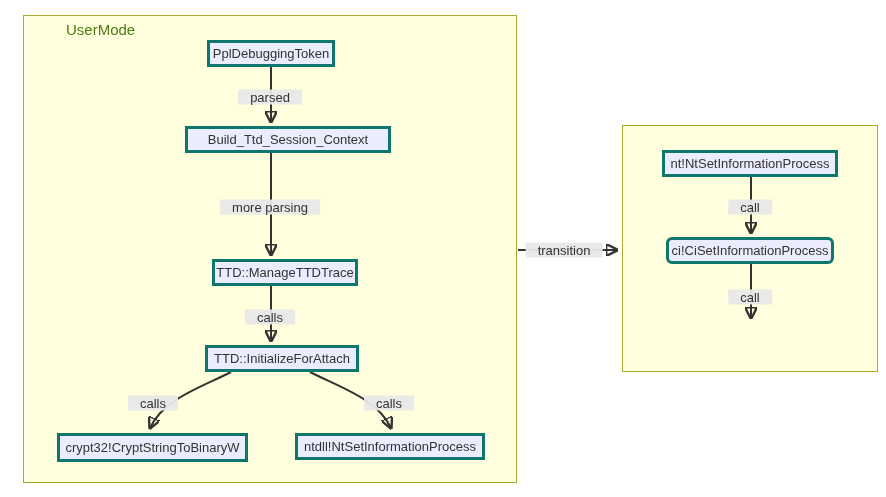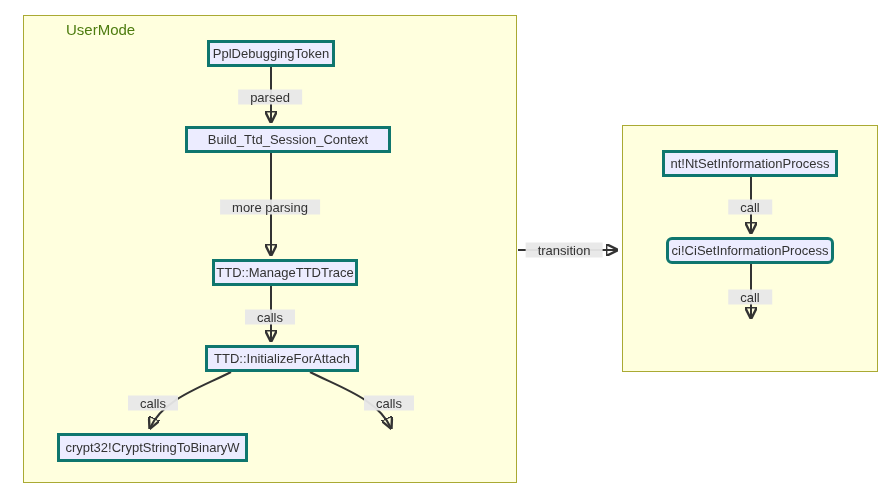--- a/index.html
+++ b/index.html
@@ -91,20 +91,21 @@
     <path d="M518,250 L617,250" marker-end="url(#arrow)"></path>
     <path d="M751,177 L751,233" marker-end="url(#arrow)"></path>
     <path d="M751,264 L751,318" marker-end="url(#arrow)"></path>
   </svg>
 
   <div class="node" style="left:207px; top:40px; width:128px; height:27px;">PplDebuggingToken</div>
   <div class="node" style="left:185px; top:126px; width:206px; height:27px;">Build_Ttd_Session_Context</div>
   <div class="node" style="left:212px; top:259px; width:146px; height:27px;">TTD::ManageTTDTrace</div>
   <div class="node" style="left:193px; top:345px; width:154px; height:27px;margin-left:12px;">TTD::InitializeForAttach</div>
   <div class="node" style="left:57px; top:433px; width:191px; height:29px;">crypt32!CryptStringToBinaryW</div>
+  <div class="node" style="left:295px; top:433px; width:190px; height:27px;">ntdll!NtSetInformationProcess</div>
 
   <div class="node" style="left:662px; top:150px; width:176px; height:27px;">nt!NtSetInformationProcess</div>
   <div class="node" style="left:666px; top:237px; width:168px; height:27px;border-radius:6px;">ci!CiSetInformationProcess</div>
 
   <div class="edge-label" style="left:270px; top:97px;">parsed</div>
   <div class="edge-label" style="left:270px; top:207px;">more parsing</div>
   <div class="edge-label" style="left:270px; top:317px;">calls</div>
   <div class="edge-label" style="left:153px; top:403px;">calls</div>
   <div class="edge-label" style="left:389px; top:403px;">calls</div>
   <div class="edge-label" style="left:564px; top:250px;text-align:right;">transition</div>

